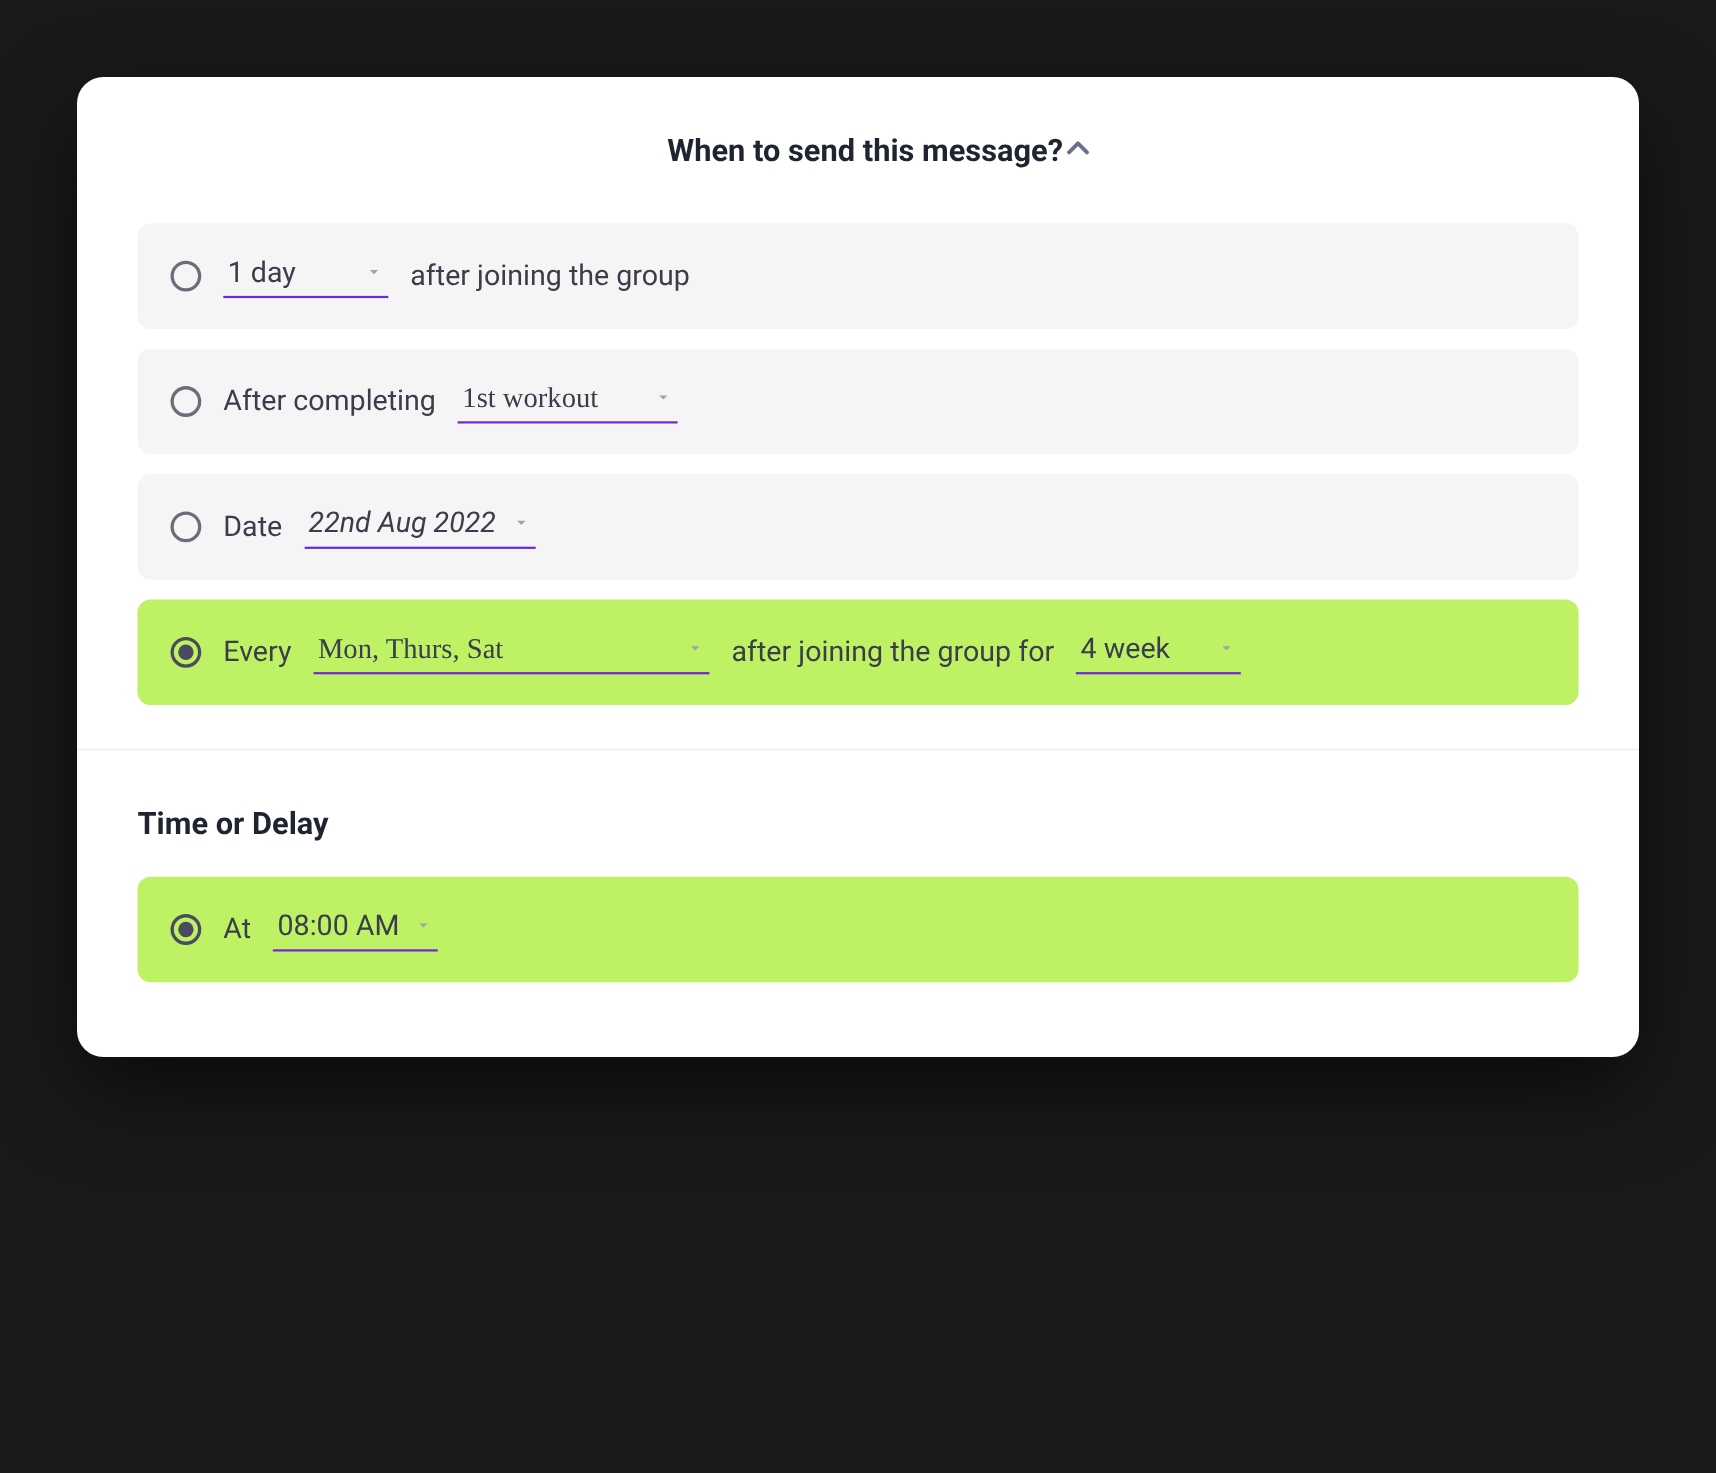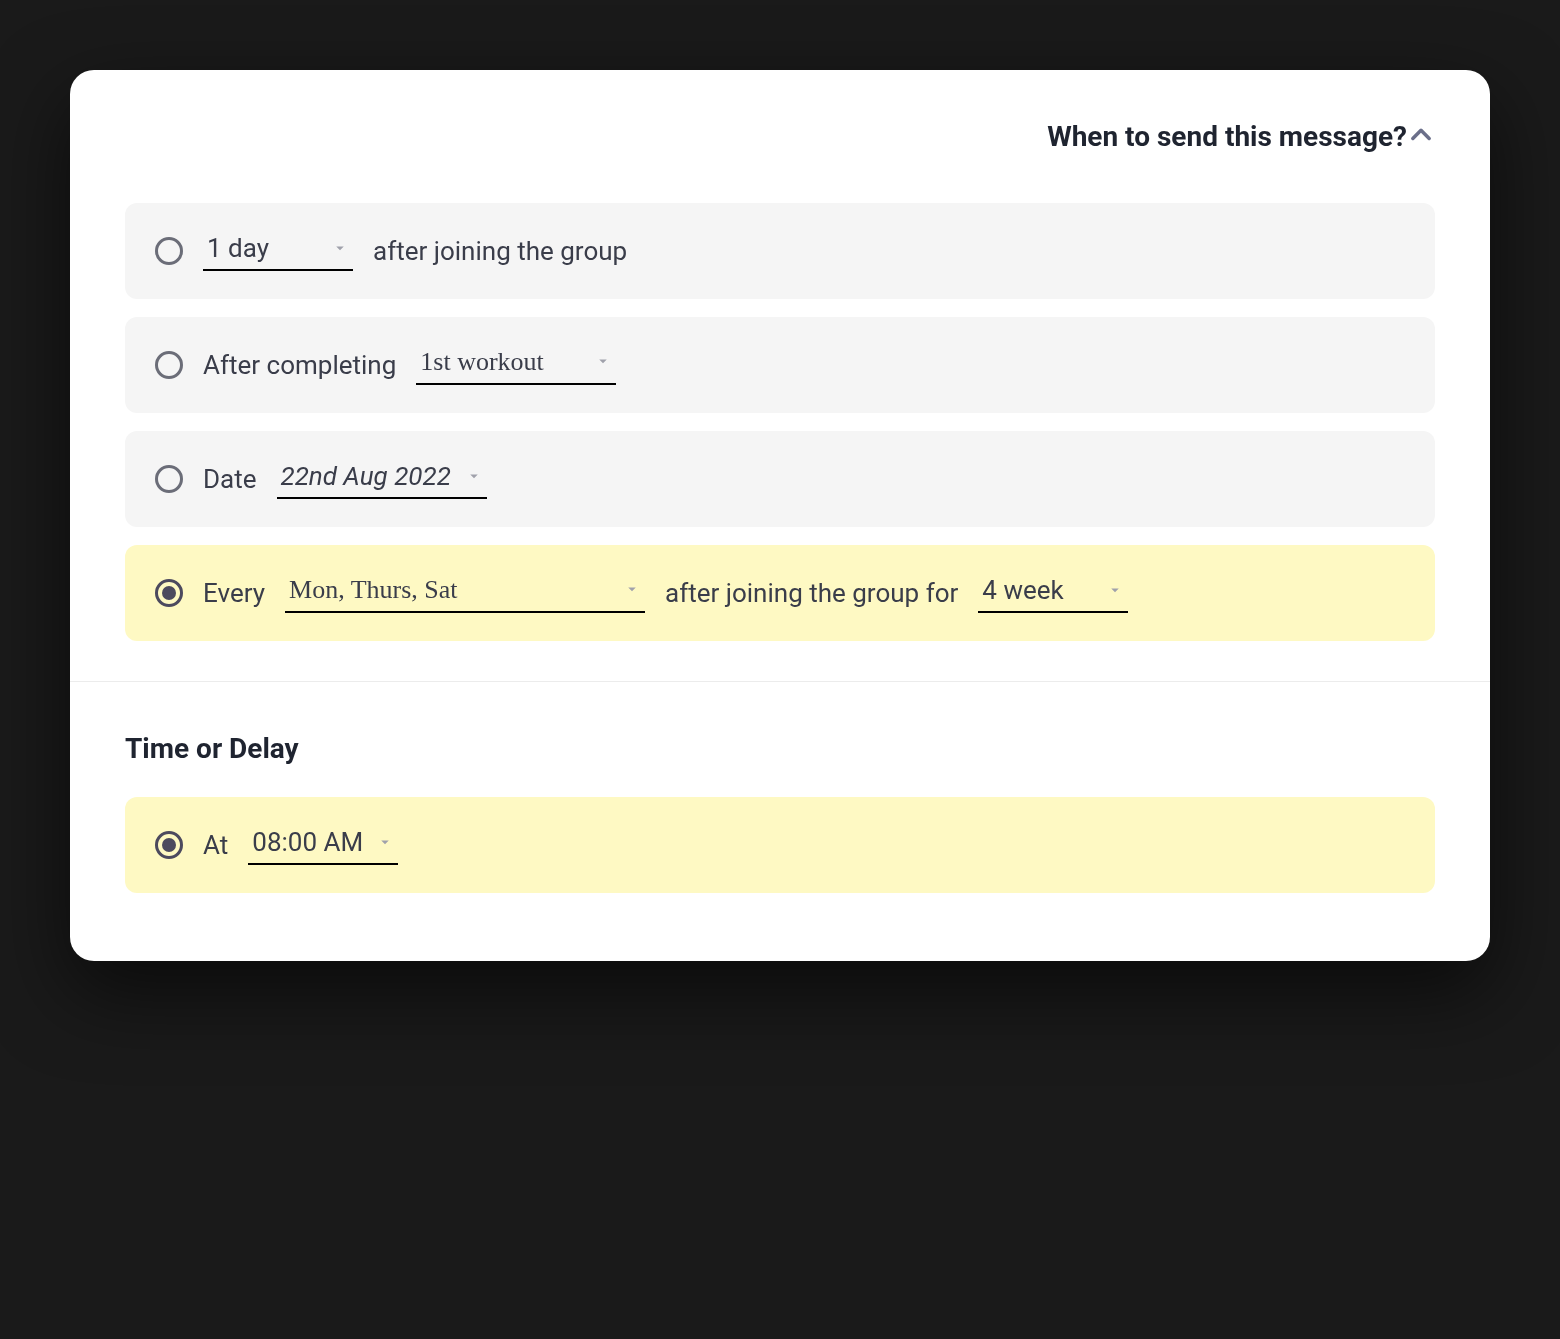--- a/index.html
+++ b/index.html
@@ -12,21 +12,21 @@
     }
     .card {
       background: #ffffff;
       border-radius: 24px;
       box-shadow: 0 30px 80px rgba(0,0,0,0.6);
       padding: 50px 55px 50px 55px;
     }
     .section-header {
       display: flex;
       align-items: center;
-      justify-content: flex-end;
+      justify-content: center;
       margin-bottom: 50px;
       margin-left: 41px;
     }
     .section-title {
       font-size: 28px;
       font-weight: 700;
       color: #1f2430;
     }
     .chevron {
       color: #6b6f8a;
@@ -37,21 +37,21 @@
       border-radius: 12px;
       padding: 28px 30px;
       margin-bottom: 18px;
       display: flex;
       align-items: center;
       gap: 20px;
       font-size: 26px;
       color: #3a3d4a;
     }
     .option-row.selected {
-      background: #fef9c3;
+      background: #bef264;
     }
     .radio {
       width: 28px;
       height: 28px;
       border: 3px solid #6b6d78;
       border-radius: 50%;
       flex-shrink: 0;
       display: flex;
       align-items: center;
       justify-content: center;
@@ -67,21 +67,21 @@
       background: #4c4a5e;
       border-radius: 50%;
     }
     .label-text {
       color: #3a3d4a;
     }
     .select {
       display: inline-flex;
       align-items: center;
       justify-content: space-between;
-      border-bottom: 2px solid #000000;
+      border-bottom: 2px solid #6d28d9;
       padding: 2px 4px 6px 4px;
       min-width: 140px;
       gap: 12px;
       cursor: pointer;
     }
     .select .value {
       color: #3a3d4a;
       font-size: 26px;
     }
     .select .caret svg {

